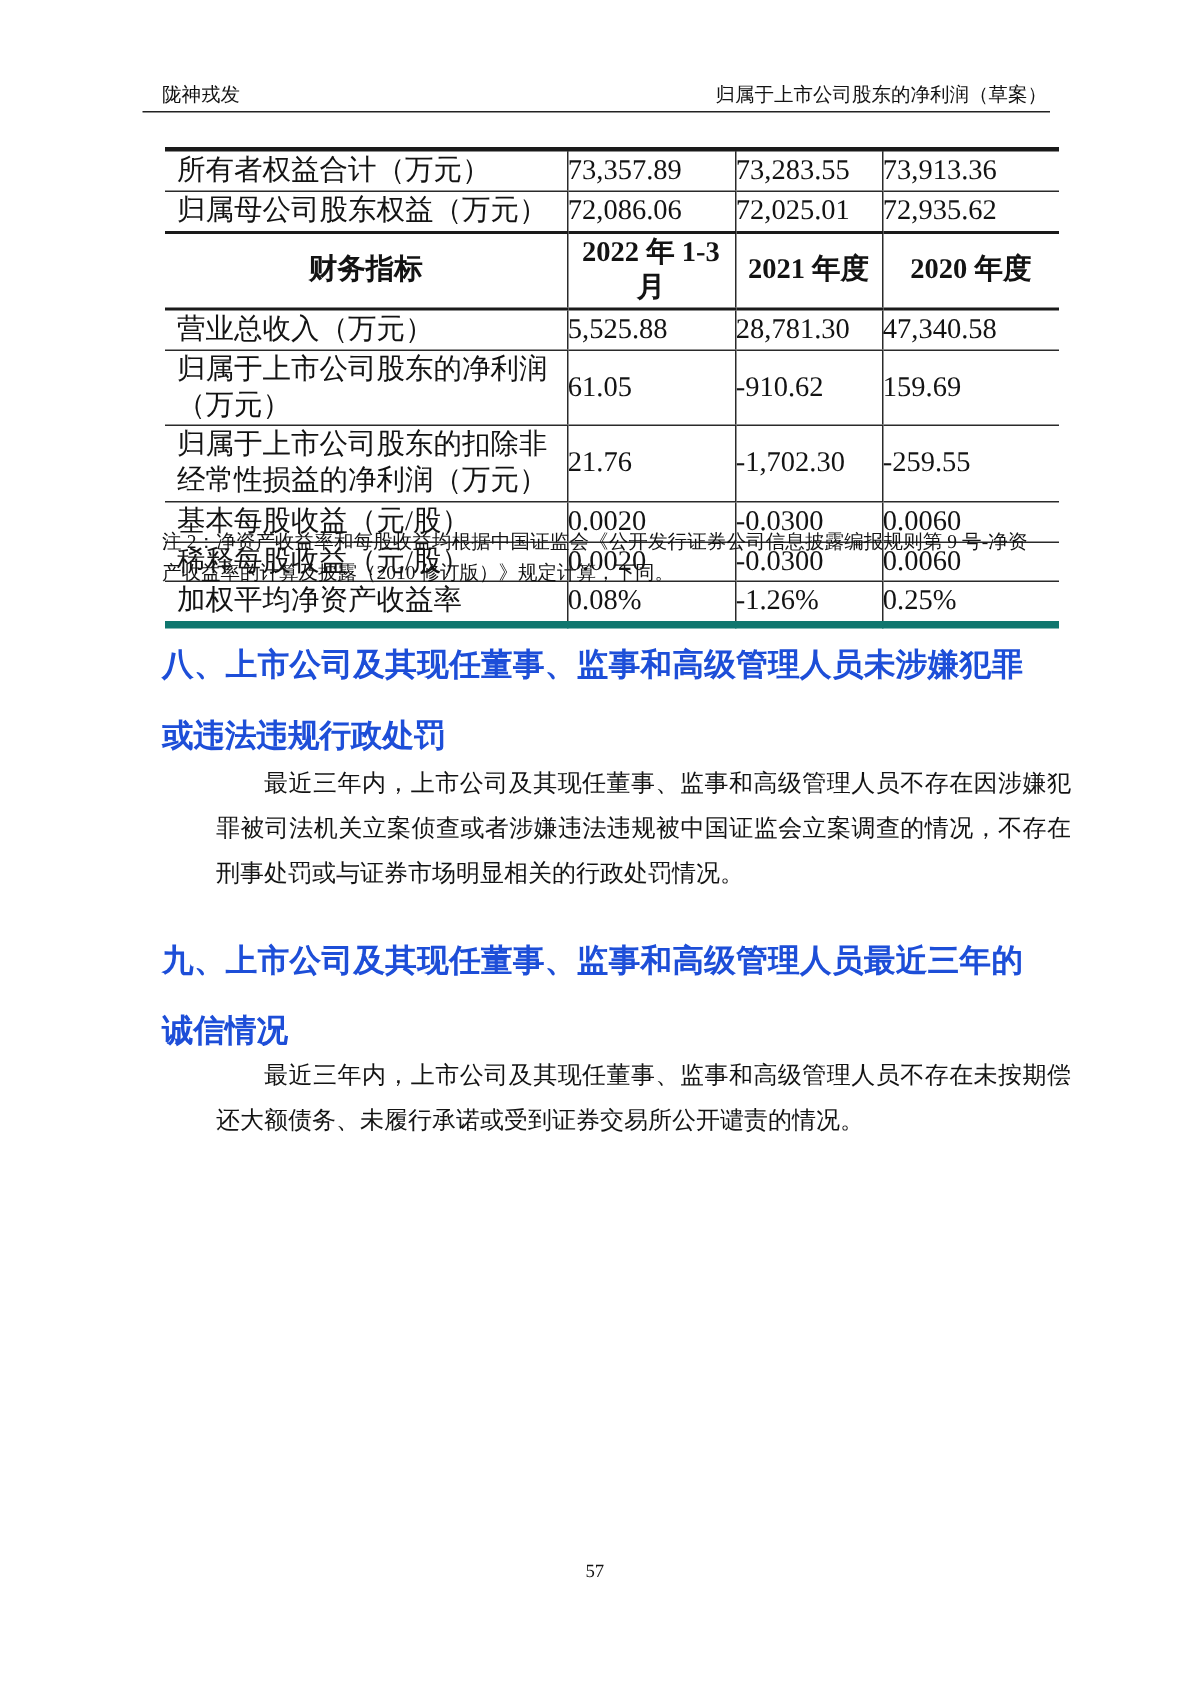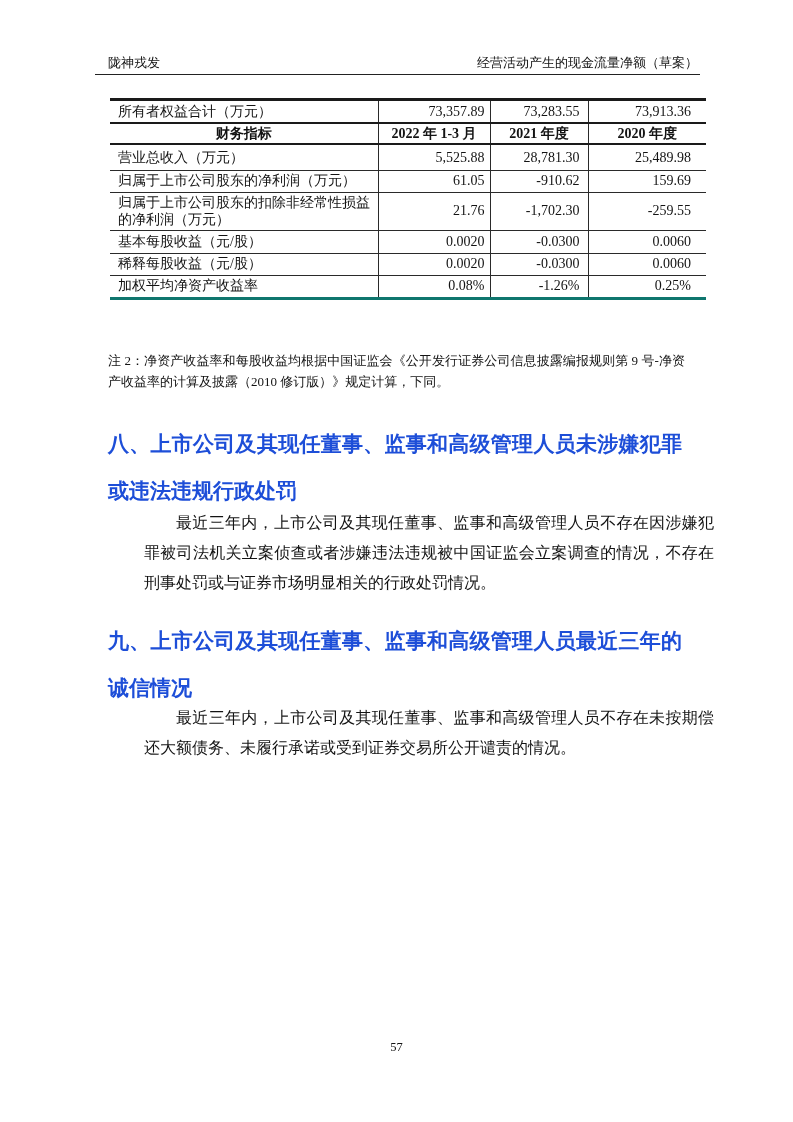--- a/index.html
+++ b/index.html
@@ -16,29 +16,29 @@
   .page-header-left  { left: 108px; top: 54px; font-size: 13px; }
   .page-header-right { right: 95px; top: 54px; font-size: 13px; }
   .header-rule { left: 95px; top: 74px; width: 605px; height: 0; border-top: 1.5px solid #222; }
 
   
   .fin-table-wrap { left: 110px; top: 98px; width: 596px; }
   table.fin {
     width: 596px;
     border-collapse: collapse;
     table-layout: fixed;
-    font-size: 14px;
+    font-size: 19px;
     border-top: 3px solid #1a1a1a;
-    border-bottom: 3px solid #0f766e;
+    border-bottom: 5px solid #0f766e;
   }
   table.fin td { border-bottom: 1px solid #2a2a2a; vertical-align: middle; line-height: 1.25; }
   table.fin td + td { border-left: 1px solid #2a2a2a; }
   table.fin tr:last-child td { border-bottom: none; }
   td.lbl { text-align: left; padding: 1px 4px 1px 8px; }
-  td.num { text-align: right; }
+  td.num { text-align: left; }
   td.n2 { padding-right: 5px; }
   td.n3 { padding-right: 8px; }
   td.n4 { padding-right: 15px; }
   tr.thead td { font-weight: bold; text-align: center; padding: 1px 2px;
     border-top: 2px solid #1a1a1a; border-bottom: 2px solid #1a1a1a; }
   .rh-a { height: 23px; } .rh-b { height: 25px; } .rh-h { height: 21px; }
   .rh-c { height: 26px; } .rh-d { height: 22px; margin-top: 32px; } .rh-e { height: 37px; margin-top: 15px; }
   .rh-f { height: 24px; }
 
   
@@ -64,49 +64,55 @@
   .sec8-para { top: 508px; }
   .sec9-para { top: 703px; }
 
   
   .page-number { left: 0; top: 1040px; width: 793px; text-align: center; font-size: 12.5px; }
 </style>
 </head>
 <body>
 
 <div class="abs page-header-left">陇神戎发</div>
-<div class="abs page-header-right">经营活动产生的现金流量净额（草案）</div>
+<div class="abs page-header-right">归属于上市公司股东的净利润（草案）</div>
 <div class="abs header-rule"></div>
 
 <div class="abs fin-table-wrap">
   <table class="fin">
     <colgroup>
       <col style="width:268px">
         <col style="width:112px">
         <col style="width:98px">
         <col style="width:118px">
     </colgroup>
     <tbody>
         <tr class="rh-a">
       <td class="lbl">所有者权益合计（万元）</td>
       <td class="num n2">73,357.89</td>
       <td class="num n3">73,283.55</td>
       <td class="num n4">73,913.36</td>
     </tr>
+    <tr class="rh-b">
+      <td class="lbl">归属母公司股东权益（万元）</td>
+      <td class="num n2">72,086.06</td>
+      <td class="num n3">72,025.01</td>
+      <td class="num n4">72,935.62</td>
+    </tr>
     <tr class="thead rh-h">
       <td>财务指标</td>
       <td>2022 年 1-3 月</td>
       <td>2021 年度</td>
       <td>2020 年度</td>
     </tr>
     <tr class="rh-c">
       <td class="lbl">营业总收入（万元）</td>
       <td class="num n2">5,525.88</td>
       <td class="num n3">28,781.30</td>
-      <td class="num n4">25,489.98</td>
+      <td class="num n4">47,340.58</td>
     </tr>
     <tr class="rh-d">
       <td class="lbl">归属于上市公司股东的净利润（万元）</td>
       <td class="num n2">61.05</td>
       <td class="num n3">-910.62</td>
       <td class="num n4">159.69</td>
     </tr>
     <tr class="rh-e">
       <td class="lbl">归属于上市公司股东的扣除非经常性损益的净利润（万元）</td>
       <td class="num n2">21.76</td>

